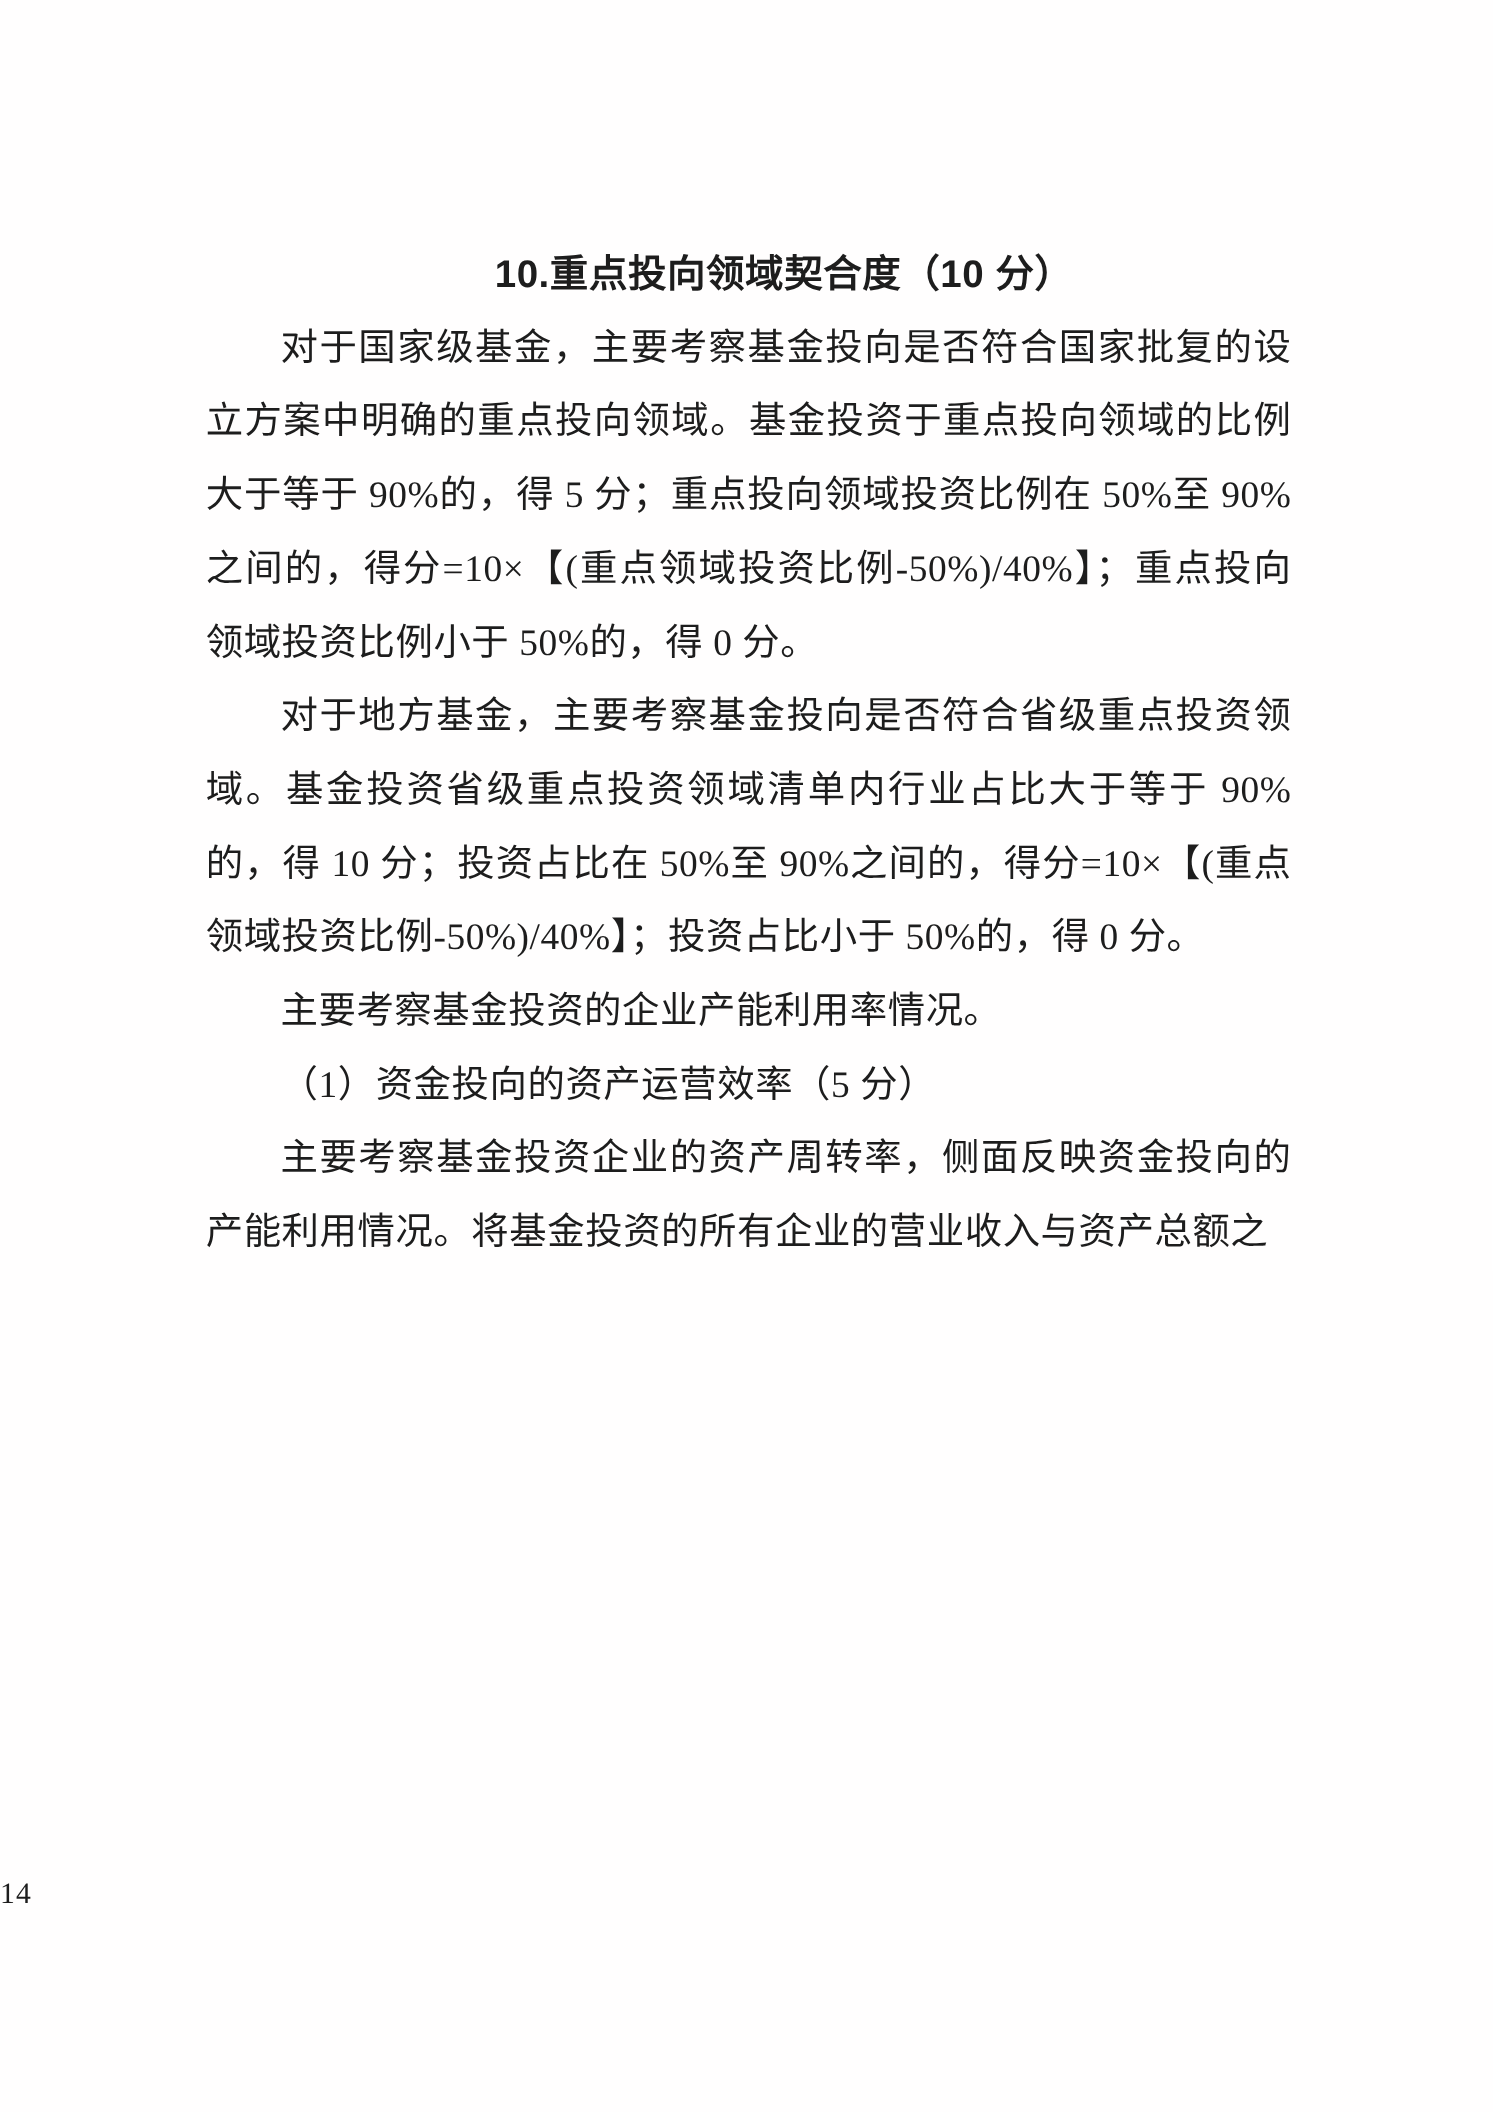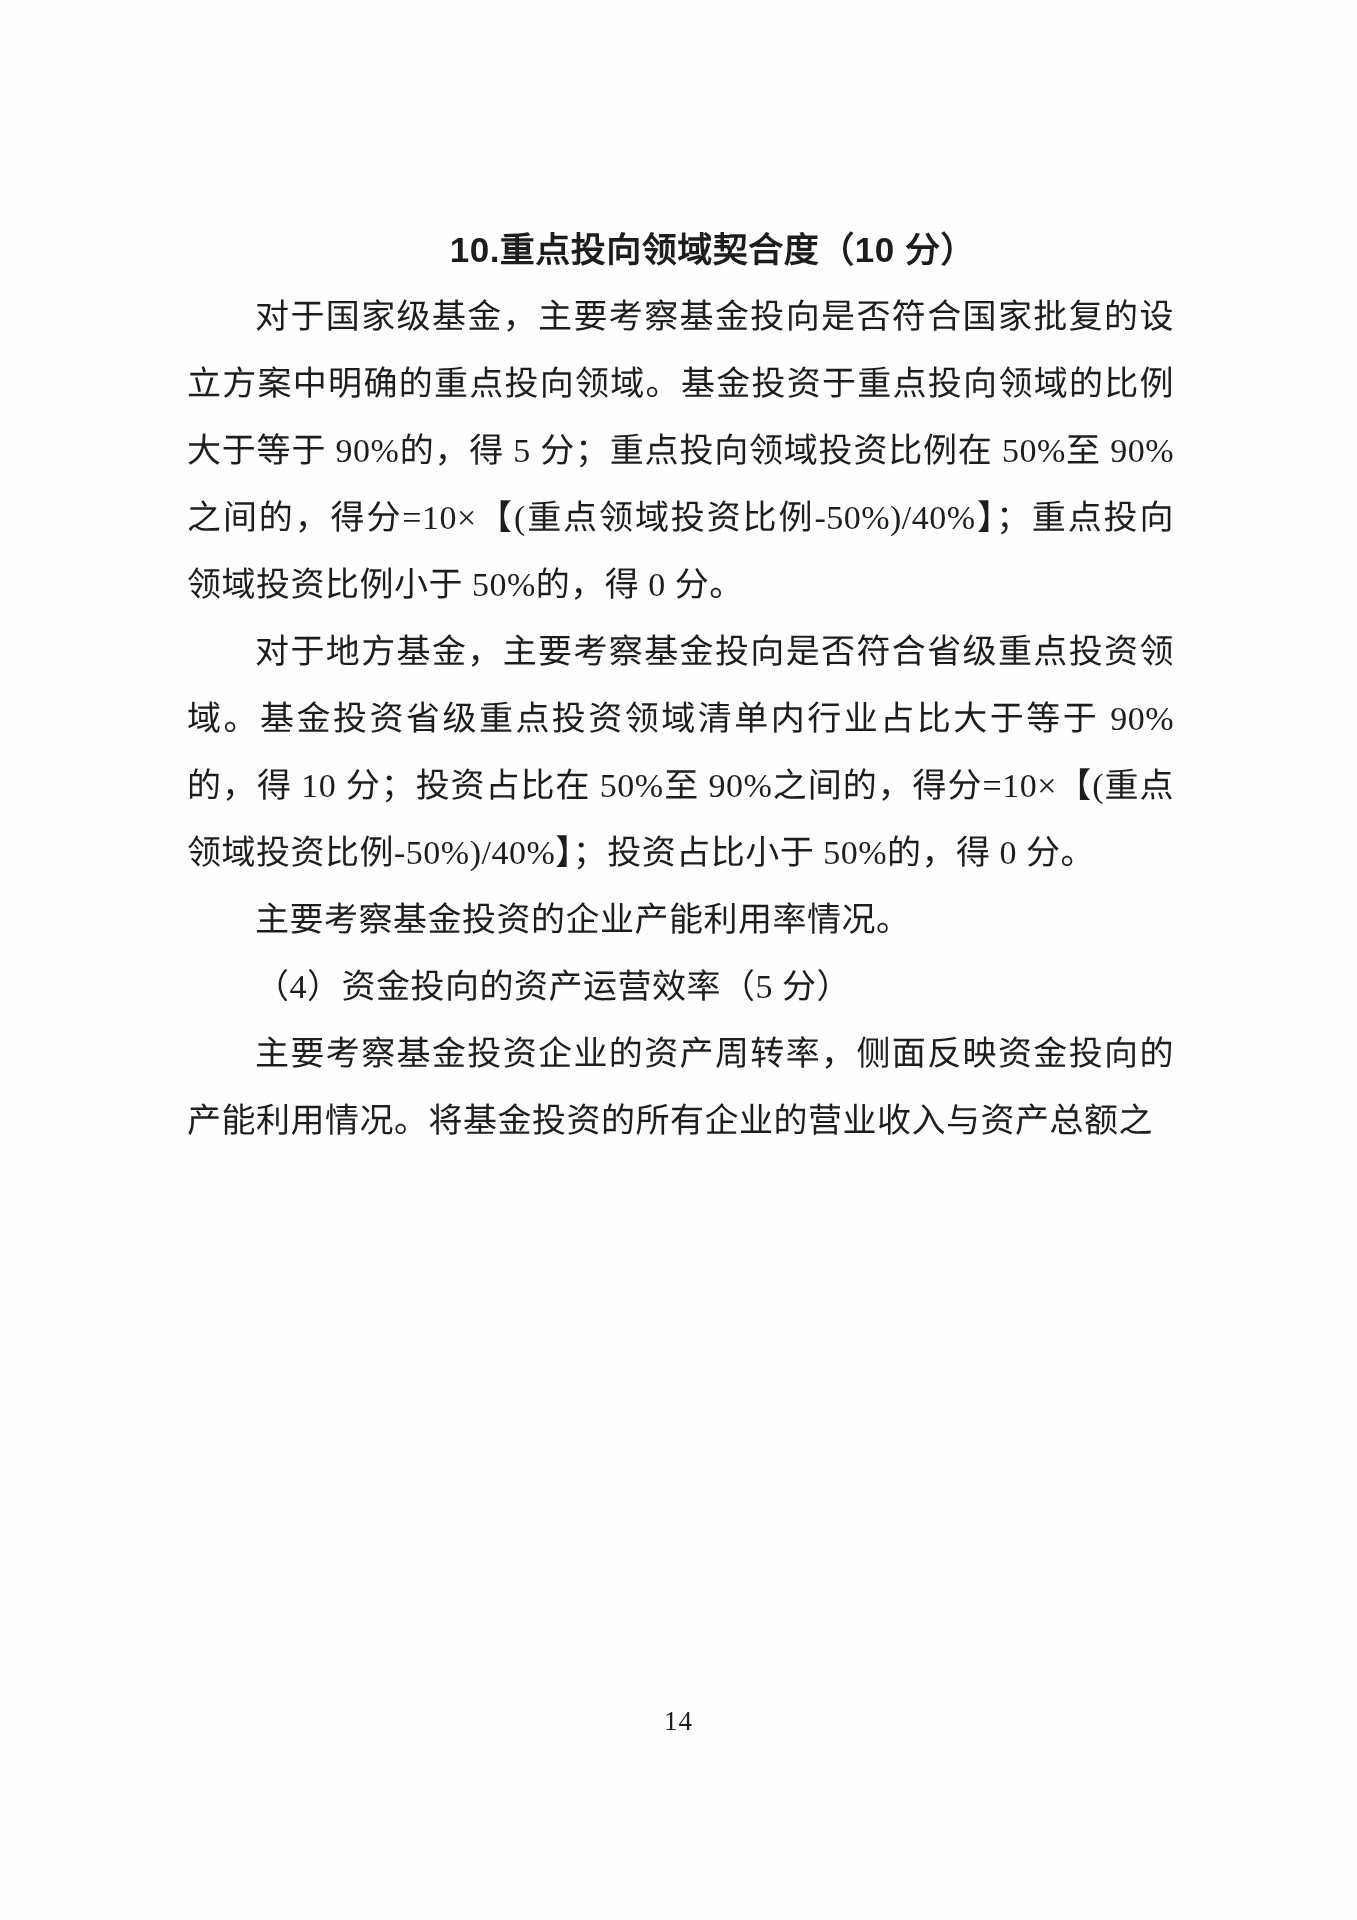--- a/index.html
+++ b/index.html
@@ -40,21 +40,21 @@
     font-size: 35px;
     letter-spacing: 0.5px;
     text-align: center;
     text-indent: 1.85em;
   }
   .page-footer {
     position: absolute;
     top: 1703px;
     left: 0;
     width: 1357px;
-    text-align: center;
+    text-align: left;
     font-family: "Liberation Serif", "DejaVu Serif", serif;
     font-size: 27px;
     line-height: 36px;
     color: #1d1d1d;
     letter-spacing: 1px;
   }
 </style>
 </head>
 <body>
 
@@ -65,19 +65,19 @@
 
   <p class="para">对于国家级基金，主要考察基金投向是否符合国家批复的设立方案中明确的重点投向领域。基金投资于重点投向领域的比例大于等于 90%的，得 5 分；重点投向领域投资比例在 50%至 90%之间的，得分=10×【(重点领域投资比例-50%)/40%】；重点投向领域投资比例小于 50%的，得 0 分。</p>
 
   <p class="para">对于地方基金，主要考察基金投向是否符合省级重点投资领域。基金投资省级重点投资领域清单内行业占比大于等于 90%的，得 10 分；投资占比在 50%至 90%之间的，得分=10×【(重点领域投资比例-50%)/40%】；投资占比小于 50%的，得 0 分。</p>
 
 
 
   <p class="para">主要考察基金投资的企业产能利用率情况。</p>
 
 
-  <p class="para">（4）资金投向的资产运营效率（5 分）</p>
+  <p class="para">（1）资金投向的资产运营效率（5 分）</p>
 
   <p class="para">主要考察基金投资企业的资产周转率，侧面反映资金投向的产能利用情况。将基金投资的所有企业的营业收入与资产总额之</p>
 
   <div class="page-footer">14</div>
 
 </div>
 
 </body></html>

